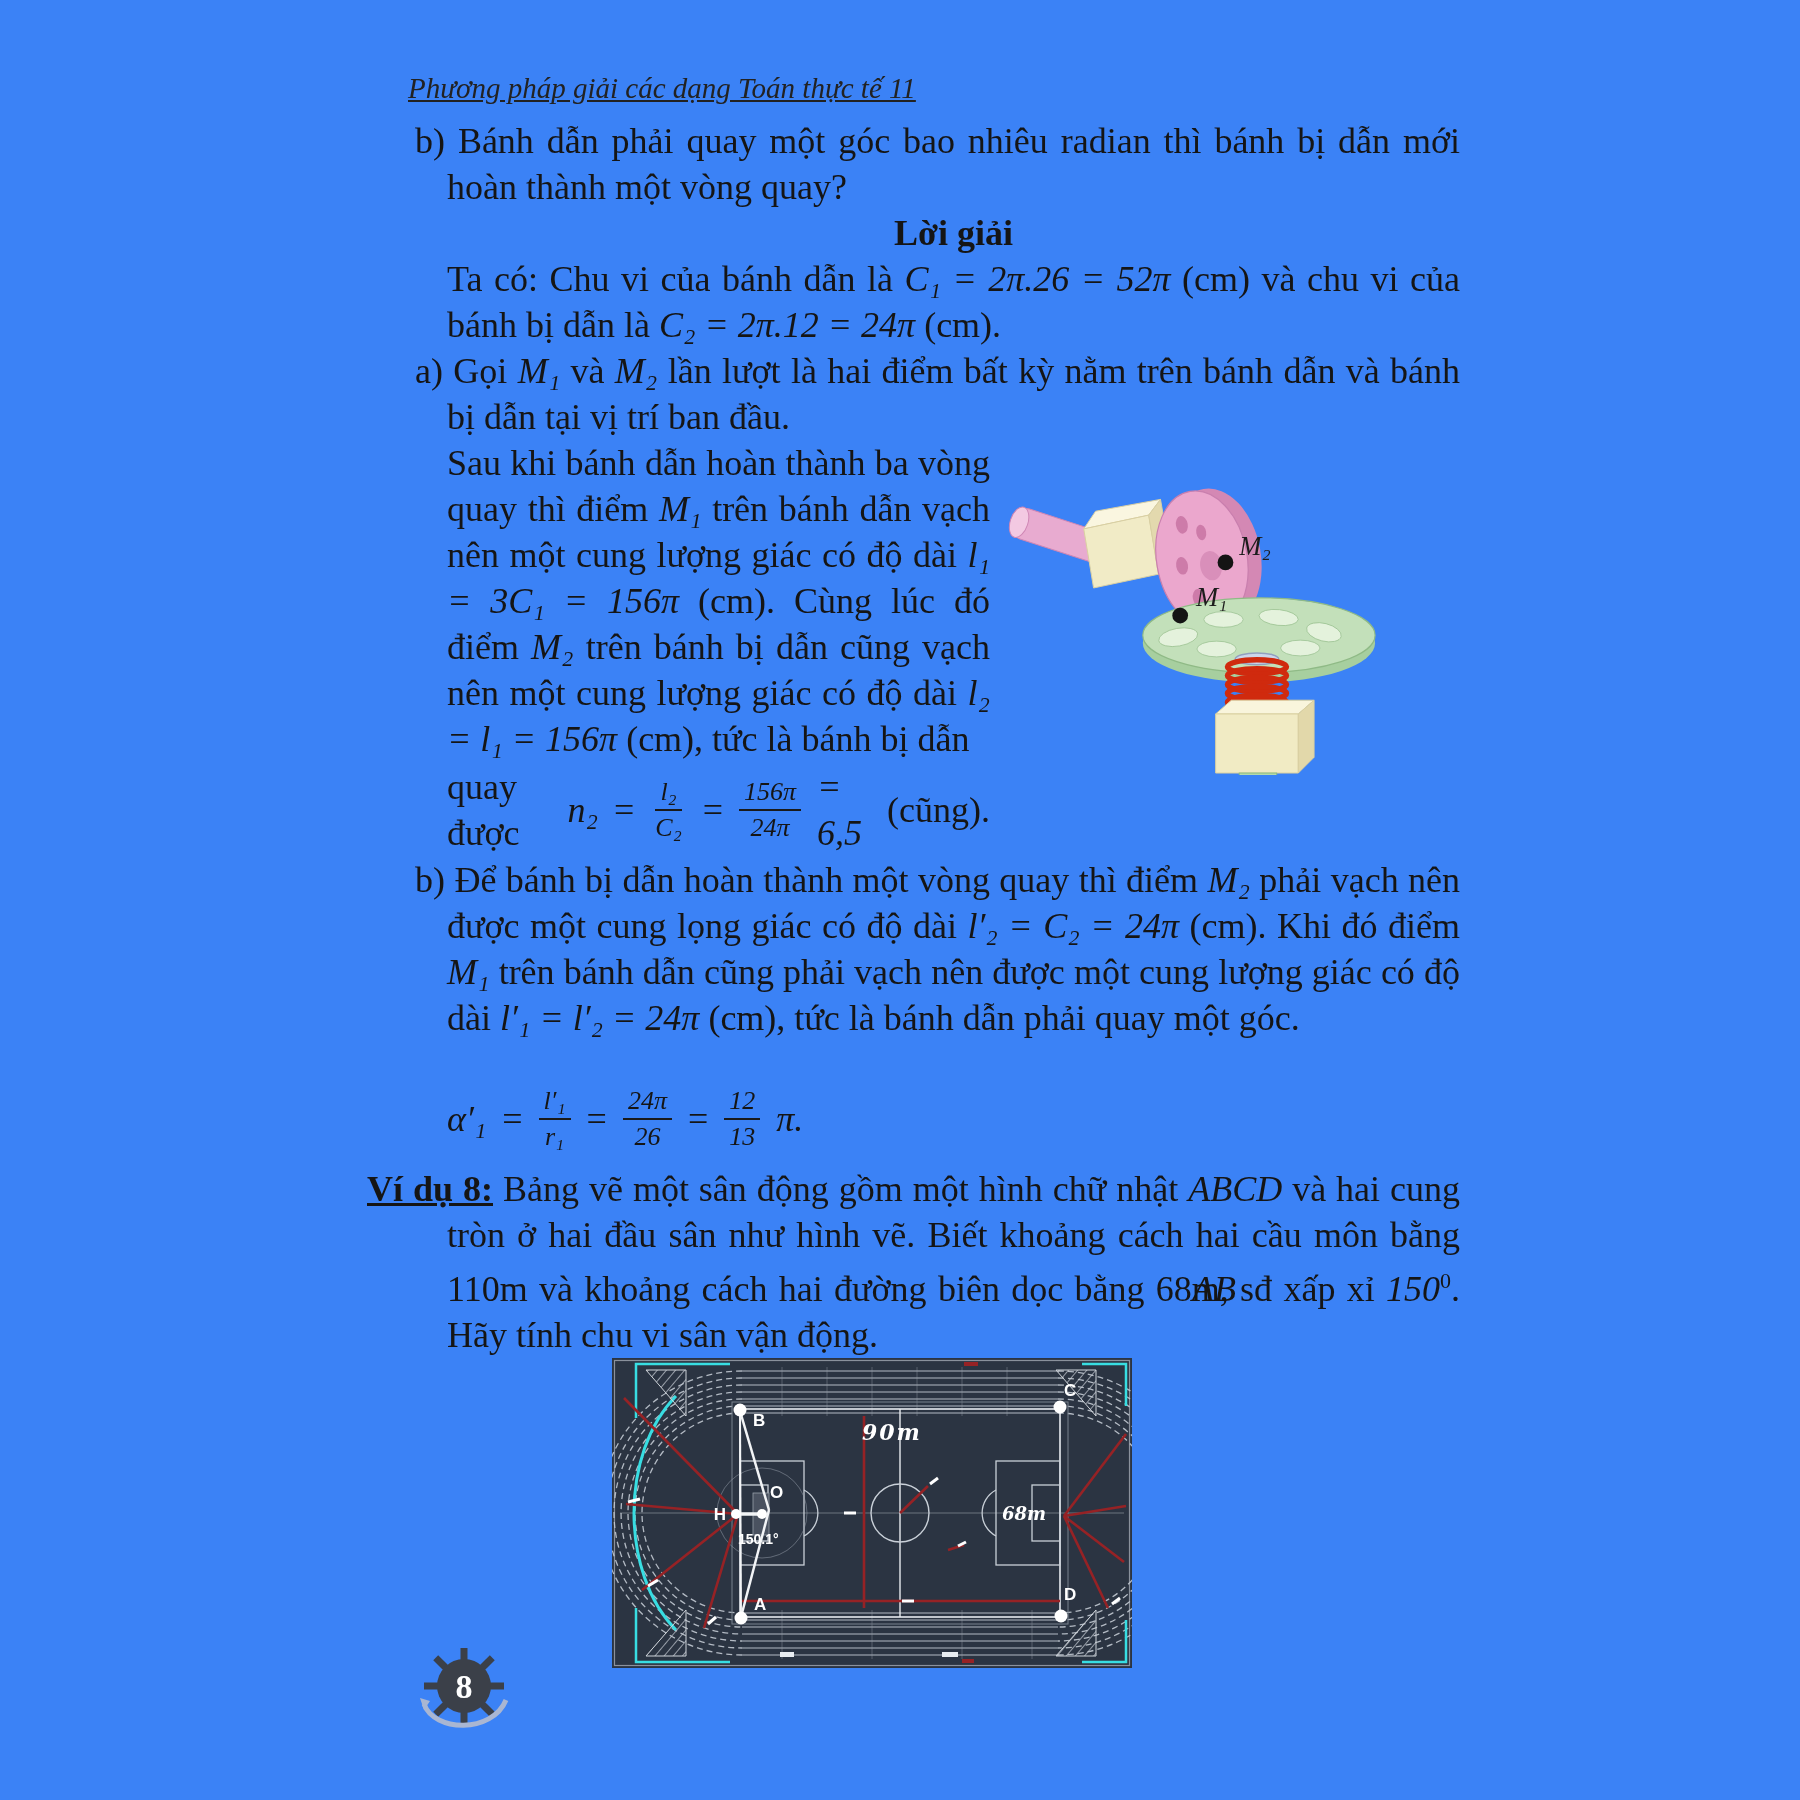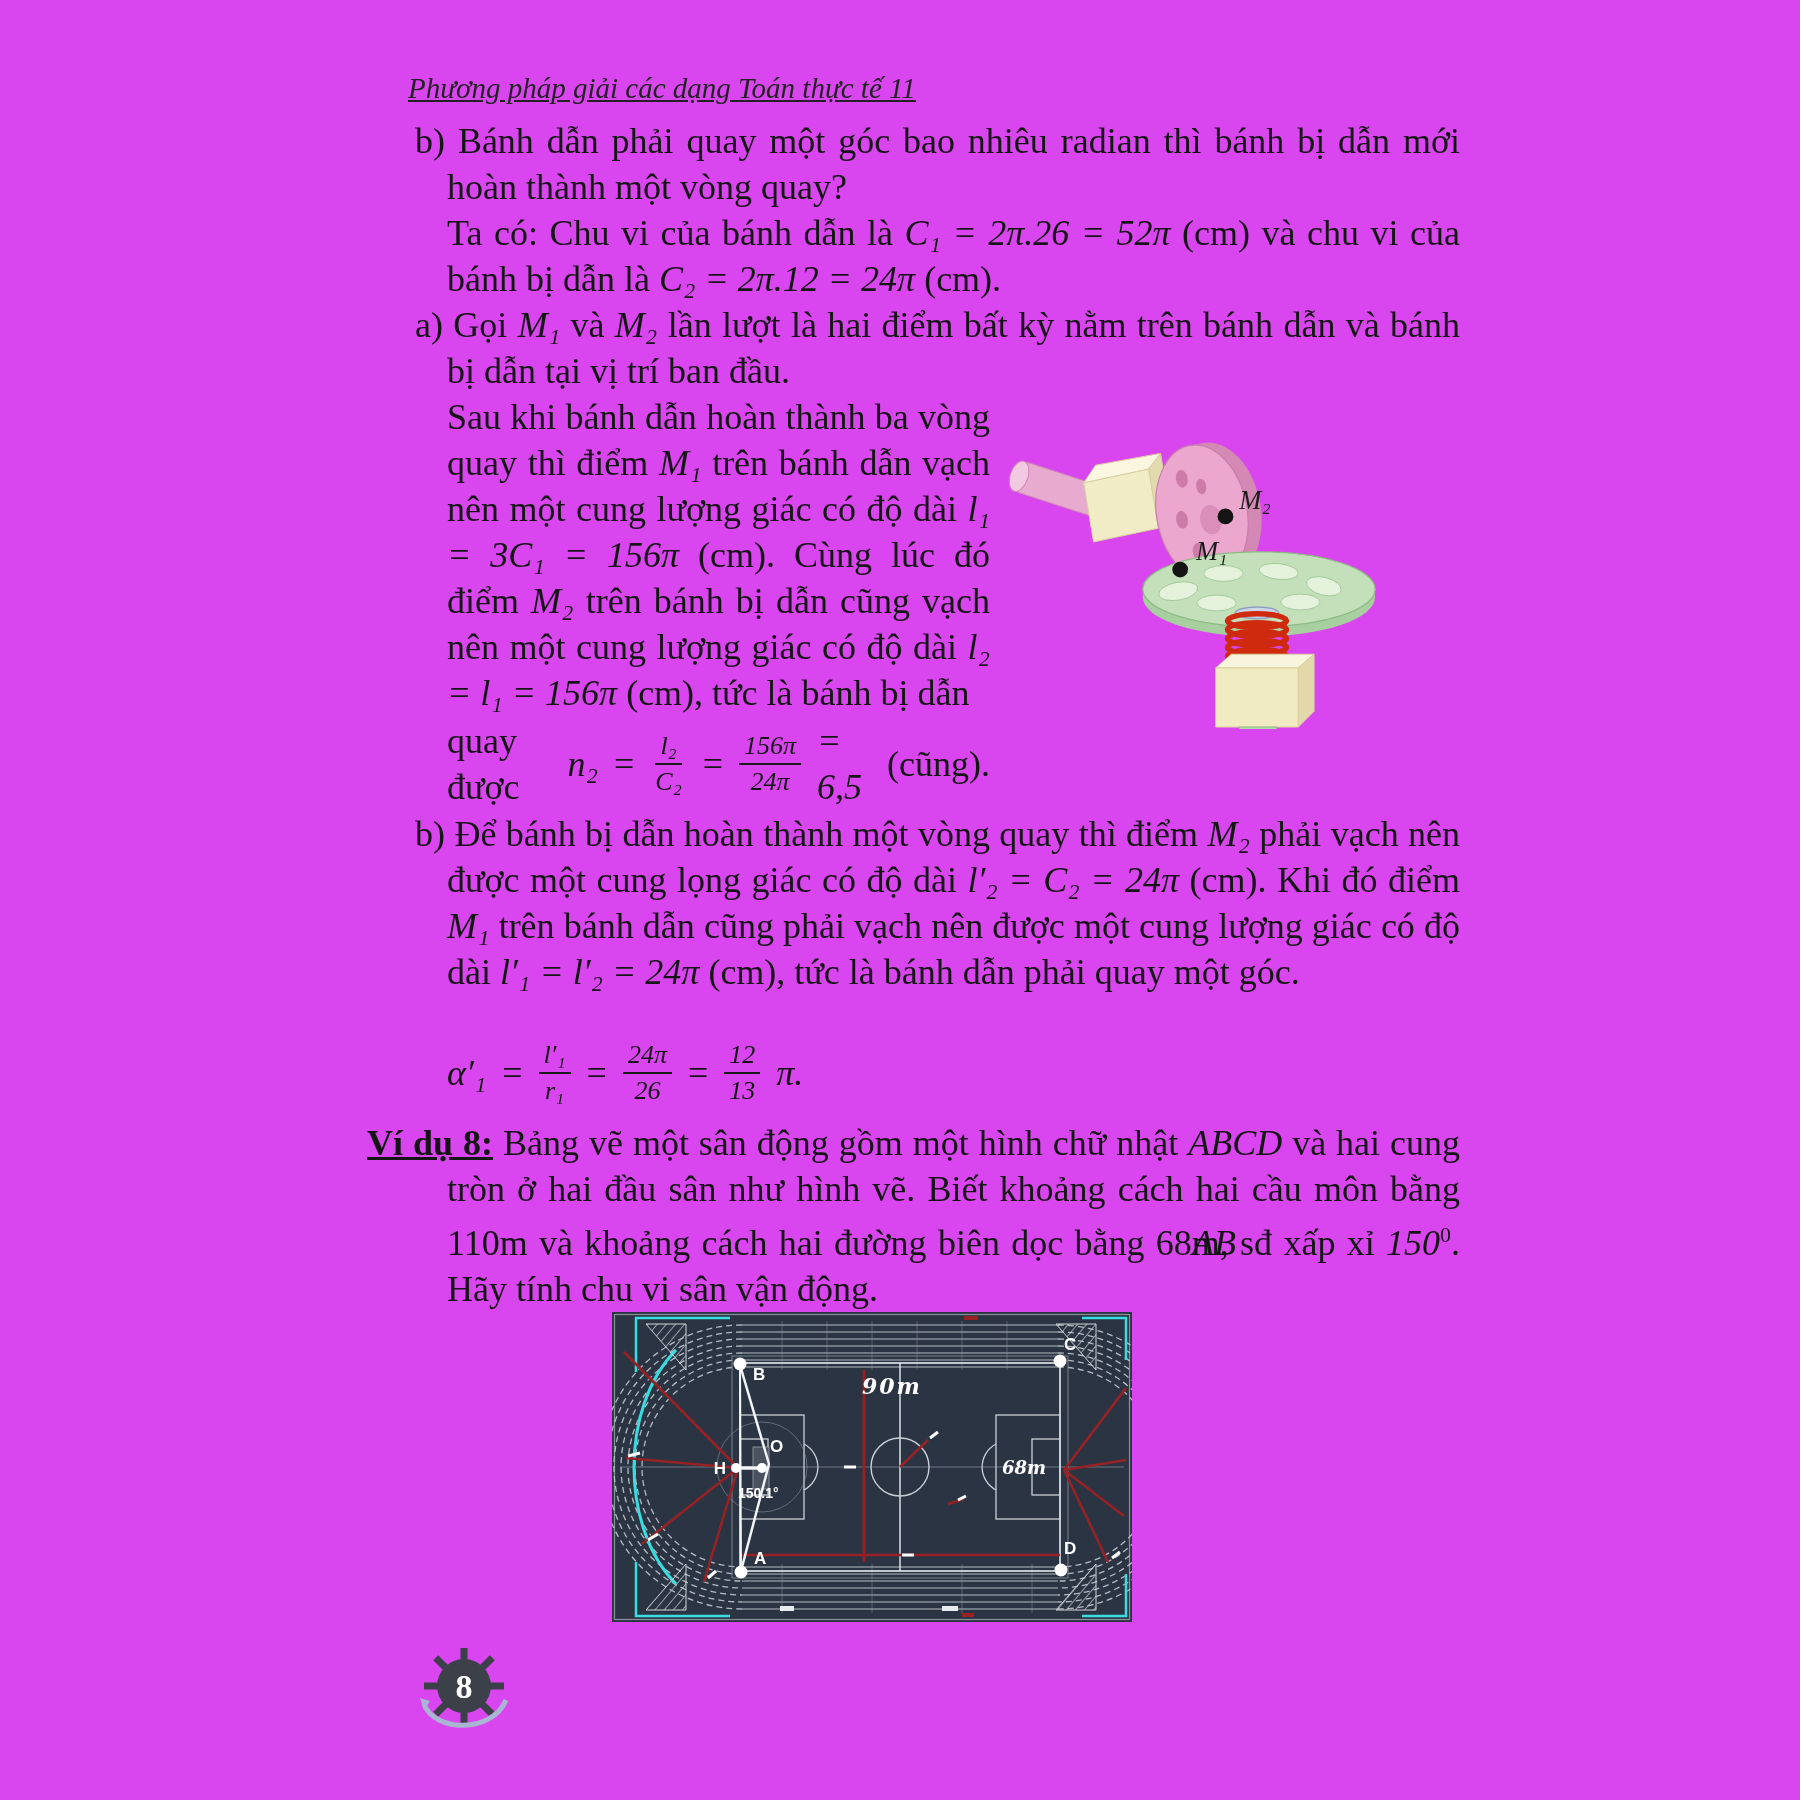--- a/index.html
+++ b/index.html
@@ -1,16 +1,16 @@
 <!DOCTYPE html>
 <html><head>
 <meta charset="utf-8">
 <style>
   html,body{margin:0;padding:0;}
-  .page{position:relative;width:1800px;height:1800px;background:#d946ef;overflow:hidden;
+  .page{position:relative;width:1800px;height:1800px;background:#3b82f6;overflow:hidden;
         font-family:"Liberation Serif","DejaVu Serif",serif;color:#151515;}
   .header{position:absolute;left:408px;top:72px;font-style:italic;font-size:29px;
           text-decoration:underline;color:#222;}
   .body{position:absolute;left:447px;top:118px;width:1013px;font-size:36px;line-height:46px;
         text-align:justify;}
   .body p{margin:0;}
   .hang{text-indent:-32px;}
   .soln{ text-align:center;font-weight:bold;margin:0;}
   .intro{margin-left:-20px;}
   .m{font-style:italic;}
@@ -38,20 +38,21 @@
 <body>
 
 <div class="page">
 
   <div class="header">Phương pháp giải các dạng Toán thực tế 11</div>
 
   <div class="body">
 
     <p class="hang"><span class="lbl">b)</span> <span>Bánh dẫn phải quay một góc bao nhiêu radian thì bánh bị dẫn mới hoàn thành một vòng quay?</span></p>
 
+    <p class="soln">Lời giải</p>
 
     <p class="intro"><span>Ta có: Chu vi của bánh dẫn là </span><span class="m">C₁ = 2π.26 = 52π</span><span> (cm) và chu vi của bánh bị dẫn là </span><span class="m">C₂ = 2π.12 = 24π</span><span> (cm).</span></p>
 
     <p class="hang"><span class="lbl">a)</span> <span>Gọi </span><span class="m">M₁</span><span> và </span><span class="m">M₂</span><span> lần lượt là hai điểm bất kỳ nằm trên bánh dẫn và bánh bị dẫn tại vị trí ban đầu.</span></p>
 
     <div class="wrapsec">
       <div class="gearfig">
         <svg viewBox="0 0 380 320" width="380" height="315">
 
           <g transform="rotate(18 60 78)">

